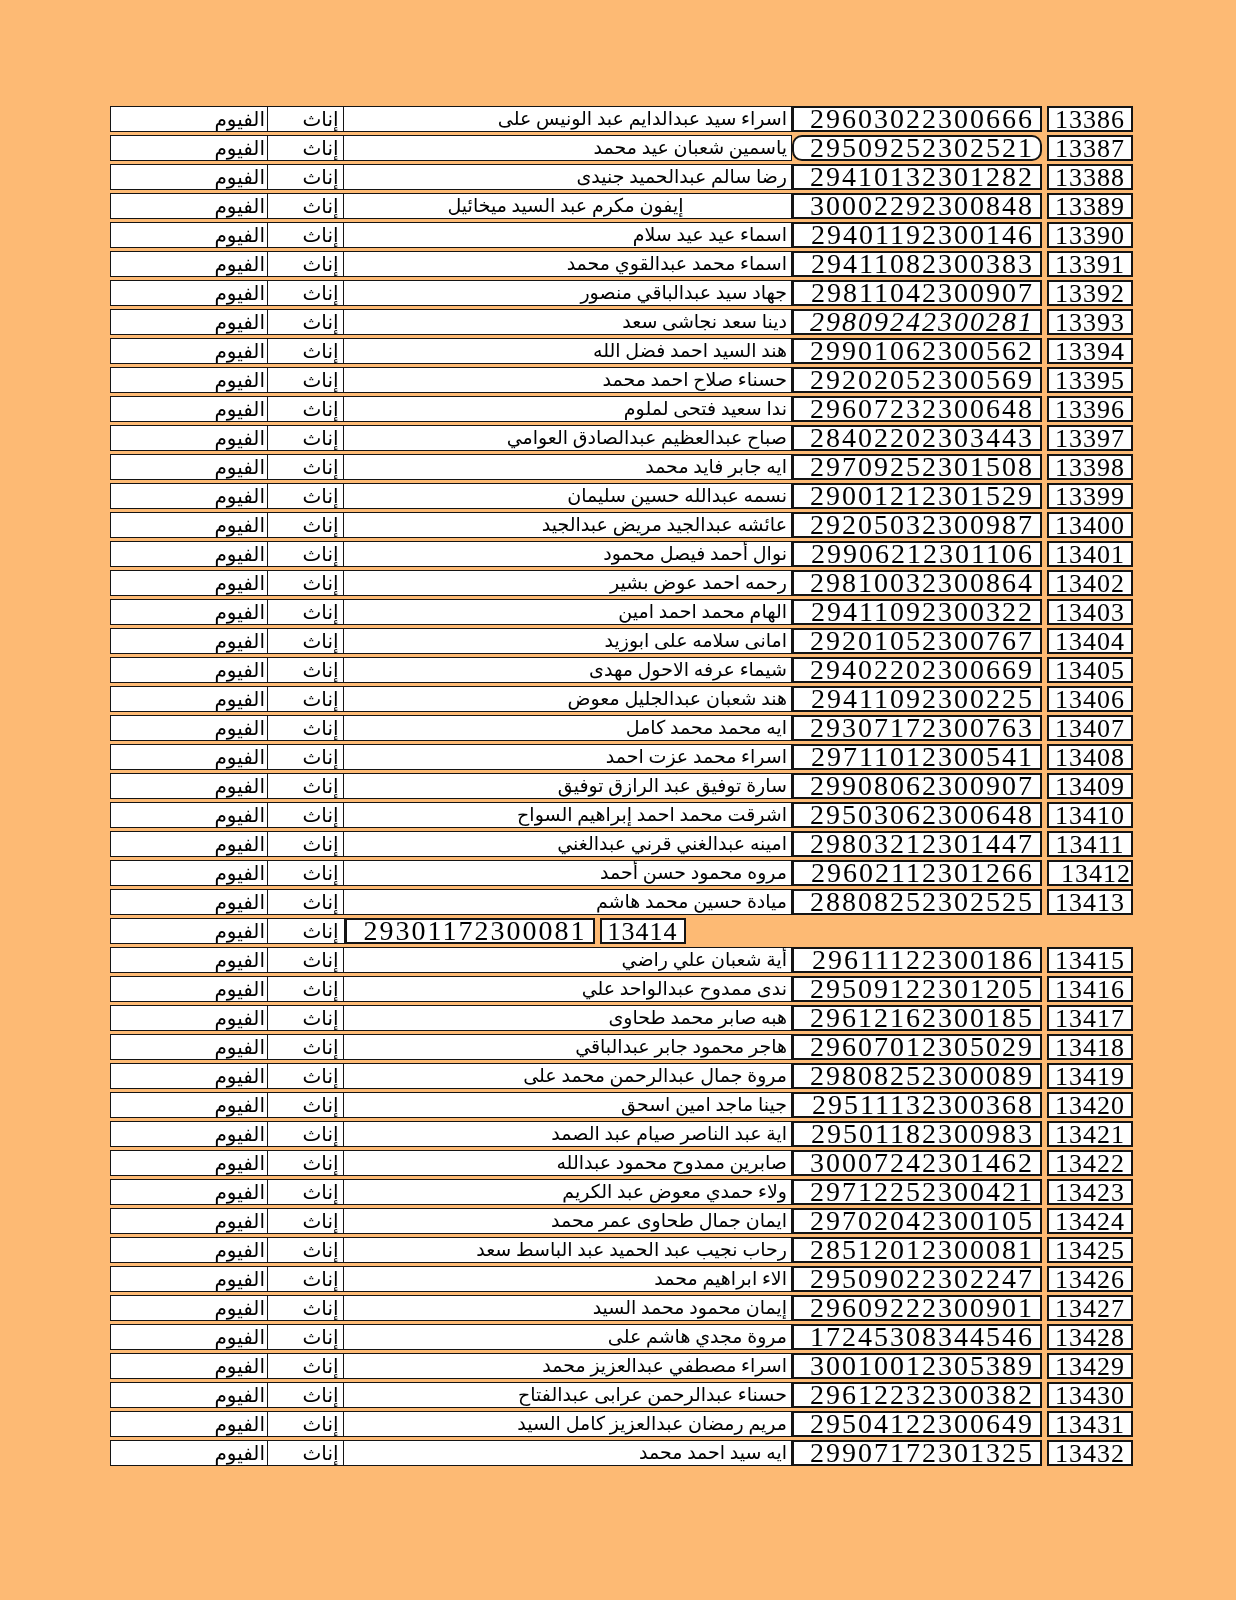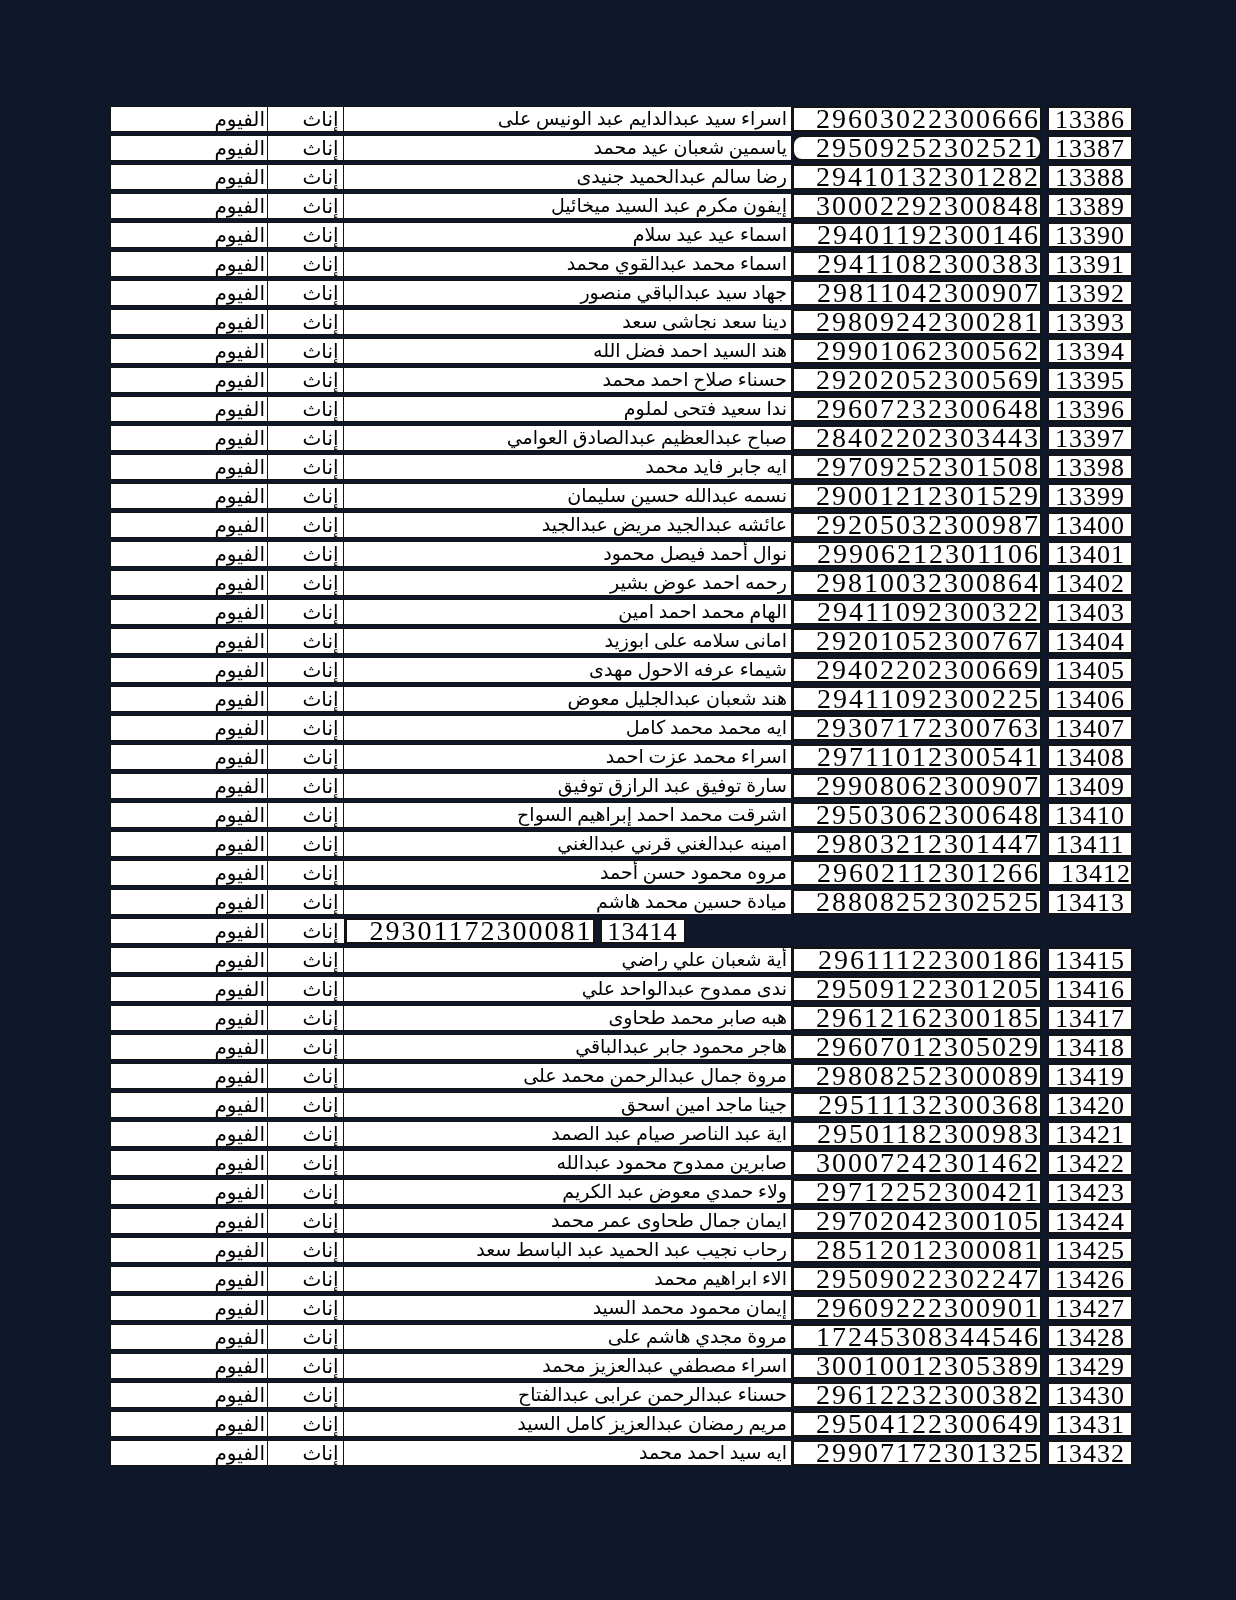--- a/index.html
+++ b/index.html
@@ -11,21 +11,21 @@
     width: 1236px;
     height: 1600px;
     position: relative;
     font-family: "Liberation Serif", "DejaVu Sans", serif;
     color: #000000;
     overflow: hidden;
   }
   .page {
     position: absolute;
     inset: 0;
-    background: #0f172a;
+    background: #fdba74;
   }
   .records-table {
     position: absolute;
     left: 110px;
     top: 106px;
     display: flex;
     flex-direction: column;
   }
   .row {
     display: flex;
@@ -71,20 +71,21 @@
     padding-right: 4px;
   }
   
   .cell.nid {
     width: 250px;
     border-width: 2.5px;
     text-align: right;
     font-size: 28px;
     line-height: 22px;
     letter-spacing: 2px;
+    padding-right: 6px;
     font-family: "Liberation Serif", serif;
   }
   
   .cell.ser {
     width: 86px;
     margin-left: 5px;
     border-width: 2px;
     text-align: center;
     font-size: 26px;
     line-height: 23px;
@@ -114,21 +115,21 @@
       <div class="row">
     <div class="cell gov" dir="rtl" style="border-color: rgb(20, 20, 20);">الفيوم</div>
     <div class="cell gen" dir="rtl" style="border-color: rgb(20, 20, 20);">إناث</div>
     <div class="cell name" dir="rtl" style="border-color: rgb(20, 20, 20);">رضا سالم عبدالحميد جنيدى</div>
     <div class="cell nid" style="border-color: rgb(20, 20, 20);">29410132301282</div>
     <div class="cell ser" style="border-color: rgb(20, 20, 20);">13388</div>
   </div>
       <div class="row">
     <div class="cell gov" dir="rtl" style="border-color: rgb(20, 20, 20);">الفيوم</div>
     <div class="cell gen" dir="rtl" style="border-color: rgb(20, 20, 20);">إناث</div>
-    <div class="cell name" dir="rtl" style="border-color: rgb(20, 20, 20);">إيفون مكرم عبد السيد ميخائيل</div>
+    <div class="cell name" dir="rtl" style="border-color: rgb(20, 20, 20); text-align: center;">إيفون مكرم عبد السيد ميخائيل</div>
     <div class="cell nid" style="border-color: rgb(20, 20, 20);">30002292300848</div>
     <div class="cell ser" style="border-color: rgb(20, 20, 20);">13389</div>
   </div>
       <div class="row">
     <div class="cell gov" dir="rtl" style="border-color: rgb(20, 20, 20);">الفيوم</div>
     <div class="cell gen" dir="rtl" style="border-color: rgb(20, 20, 20);">إناث</div>
     <div class="cell name" dir="rtl" style="border-color: rgb(20, 20, 20);">اسماء عيد عيد سلام</div>
     <div class="cell nid" style="border-color: rgb(20, 20, 20);">29401192300146</div>
     <div class="cell ser" style="border-color: rgb(20, 20, 20);">13390</div>
   </div>
@@ -143,21 +144,21 @@
     <div class="cell gov" dir="rtl" style="border-color: rgb(20, 20, 20);">الفيوم</div>
     <div class="cell gen" dir="rtl" style="border-color: rgb(20, 20, 20);">إناث</div>
     <div class="cell name" dir="rtl" style="border-color: rgb(20, 20, 20);">جهاد سيد عبدالباقي منصور</div>
     <div class="cell nid" style="border-color: rgb(20, 20, 20);">29811042300907</div>
     <div class="cell ser" style="border-color: rgb(20, 20, 20);">13392</div>
   </div>
       <div class="row">
     <div class="cell gov" dir="rtl" style="border-color: rgb(20, 20, 20);">الفيوم</div>
     <div class="cell gen" dir="rtl" style="border-color: rgb(20, 20, 20);">إناث</div>
     <div class="cell name" dir="rtl" style="border-color: rgb(20, 20, 20);">دينا سعد نجاشى سعد</div>
-    <div class="cell nid" style="border-color: rgb(20, 20, 20);">29809242300281</div>
+    <div class="cell nid" style="border-color: rgb(20, 20, 20); font-style: italic;">29809242300281</div>
     <div class="cell ser" style="border-color: rgb(20, 20, 20);">13393</div>
   </div>
       <div class="row">
     <div class="cell gov" dir="rtl" style="border-color: rgb(20, 20, 20);">الفيوم</div>
     <div class="cell gen" dir="rtl" style="border-color: rgb(20, 20, 20);">إناث</div>
     <div class="cell name" dir="rtl" style="border-color: rgb(20, 20, 20);">هند السيد احمد فضل الله</div>
     <div class="cell nid" style="border-color: rgb(20, 20, 20);">29901062300562</div>
     <div class="cell ser" style="border-color: rgb(20, 20, 20);">13394</div>
   </div>
       <div class="row">

